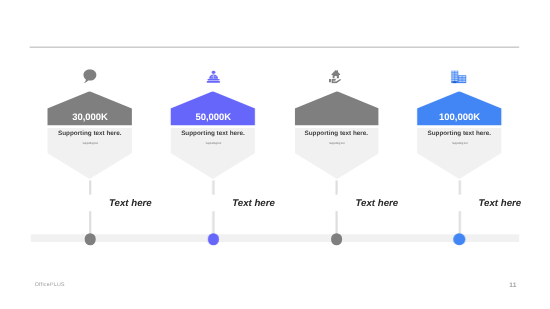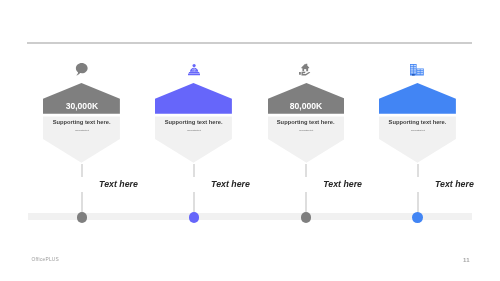--- a/index.html
+++ b/index.html
@@ -62,20 +62,21 @@
             <path d="M61 45 L79 64 L82.5 59.5 Z"></path>
           </g>
         </svg>
       </div>
       <div class="hexwrap">
         <svg width="76.9" height="80" viewBox="0 0 769 800">
           <path d="M384.5 0 L0 157 L0 308 L769 308 L769 157 Z" fill="#6666fa"></path>
           <path d="M0 334 L769 334 L769 560 L384.5 797 L0 560 Z" fill="#f1f1f1"></path>
         </svg>
       </div>
+      <div class="value">50,000K</div>
       <div class="supp">Supporting text here.</div>
       <div class="sub">Supporting text</div>
       <div class="conn1"></div>
       <div class="label">Text here</div>
       <div class="conn2"></div>
       <div class="dot" style="background:#6666fa"></div>
     </div>
   <div class="col" id="col2" style="left:250.0px">
       <div class="icon" style="color:#7f7f7f;fill:#7f7f7f">
         <svg width="13.4" height="12.8" viewBox="0 0 126 121" style="margin-bottom:0.2px">
@@ -84,21 +85,20 @@
           <path d="M0 84h17v28H0z"></path>
           <path d="M23 83h28c5.5 0 9 3.2 9 7.5s-3.5 7.5-9 7.5H36v6h26l31-18c5.5-3.2 11.5-1 13.5 4.3l-42 28.7H23z"></path>
         </svg>
       </div>
       <div class="hexwrap">
         <svg width="76.9" height="80" viewBox="0 0 769 800">
           <path d="M384.5 0 L0 157 L0 308 L769 308 L769 157 Z" fill="#7f7f7f"></path>
           <path d="M0 334 L769 334 L769 560 L384.5 797 L0 560 Z" fill="#f1f1f1"></path>
         </svg>
       </div>
-      <div class="value">80,000K</div>
       <div class="supp">Supporting text here.</div>
       <div class="sub">Supporting text</div>
       <div class="conn1"></div>
       <div class="label">Text here</div>
       <div class="conn2"></div>
       <div class="dot" style="background:#7f7f7f"></div>
     </div>
   <div class="col" id="col3" style="left:361.8px">
       <div class="icon" style="color:#4285f4;fill:#4285f4">
         <svg width="13.8" height="11.6" viewBox="0 0 138 116" style="margin-right:1.6px;margin-bottom:0.4px">
@@ -124,20 +124,21 @@
           </g>
           <rect x="20" y="100" width="27" height="16" fill="#2a5cb8"></rect>
         </svg>
       </div>
       <div class="hexwrap">
         <svg width="76.9" height="80" viewBox="0 0 769 800">
           <path d="M384.5 0 L0 157 L0 308 L769 308 L769 157 Z" fill="#4285f4"></path>
           <path d="M0 334 L769 334 L769 560 L384.5 797 L0 560 Z" fill="#f1f1f1"></path>
         </svg>
       </div>
+      <div class="value">100,000K</div>
       <div class="supp">Supporting text here.</div>
       <div class="sub">Supporting text</div>
       <div class="conn1"></div>
       <div class="label">Text here</div>
       <div class="conn2"></div>
       <div class="dot" style="background:#4285f4"></div>
     </div>
 
   <div class="brand">OfficePLUS</div>
   <div class="pageno">11</div>

